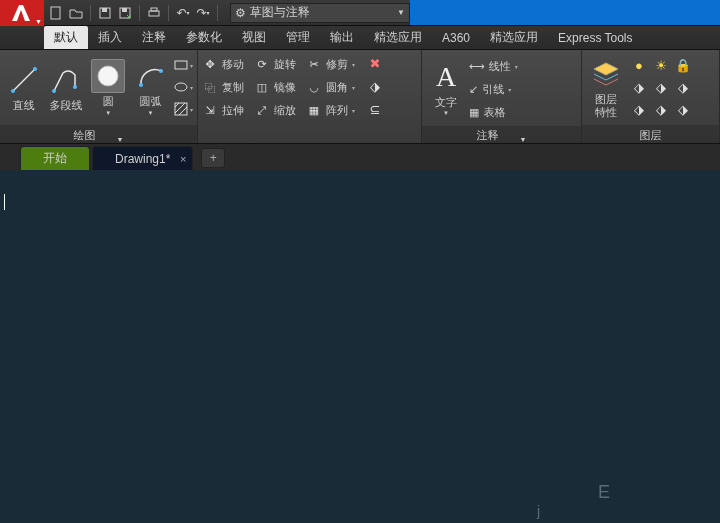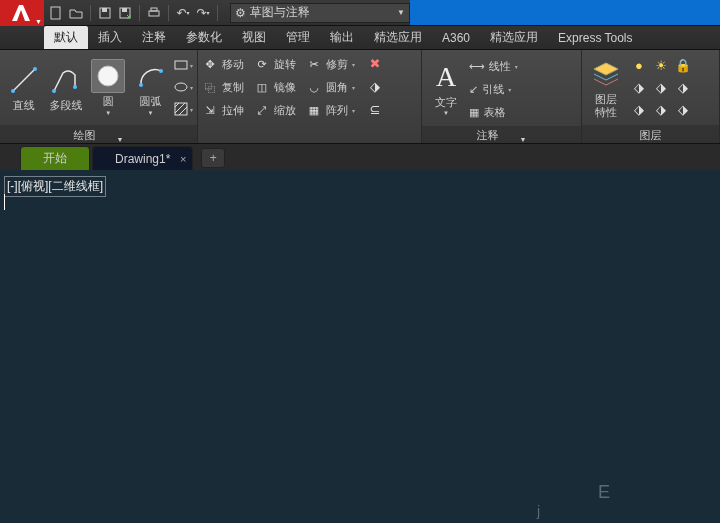--- a/index.html
+++ b/index.html
@@ -341,20 +341,19 @@
       <span>开始</span>
     </div>
   <div class="doc-tab active">
       <span>Drawing1*</span>
       <span class="close">×</span>
     </div>
   <div class="doc-add">+</div>
 </div>
 
 <div class="canvas">
-  <div class="viewport-label">[-][俯视][二维线框]</div>
   <div class="cursor-line-v"></div>
 
   <div class="wm-ghost">
       <span>E</span>
     </div>
   <div class="wm-ghost2"><span>j</span></div>
 </div>
 
 </body></html>

